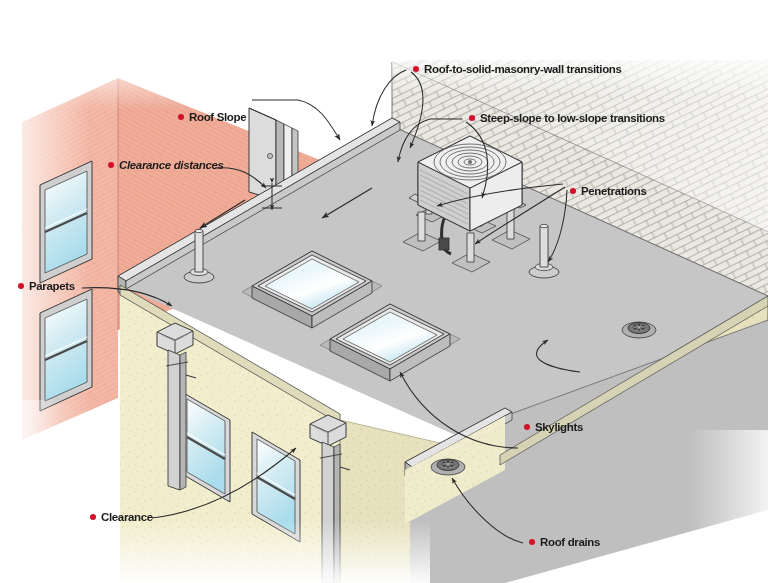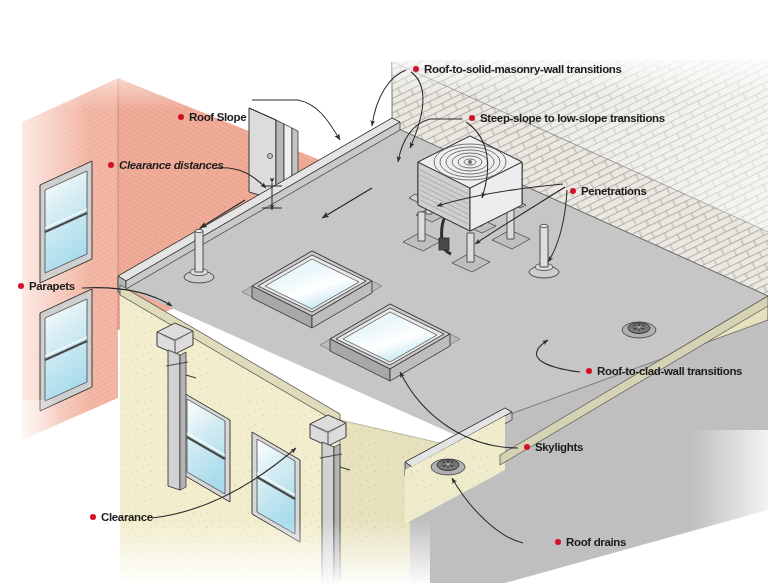--- a/index.html
+++ b/index.html
@@ -448,25 +448,22 @@
   </div>
 
   <div class="callout" style="left:469px; top:113px;">
     <span class="dot"></span><span class="txt">Steep-slope to low-slope transitions</span>
   </div>
 
   <div class="callout" style="left:570px; top:178px;margin-top:8px;">
     <span class="dot"></span><span class="txt">Penetrations</span>
   </div>
 
-  <div class="callout" style="left:586px; top:366px;">
-    <span class="dot"></span><span class="txt">Roof-to-clad-wall transitions</span>
-  </div>
-
-  <div class="callout" style="left:524px; top:442px;">
+
+  <div class="callout" style="left:524px; top:422px;">
     <span class="dot"></span><span class="txt">Skylights</span>
   </div>
 
-  <div class="callout" style="left:555px; top:537px;">
+  <div class="callout" style="left:529px; top:537px;">
     <span class="dot"></span><span class="txt">Roof drains</span>
   </div>
 
 </div>
 
 </body></html>

